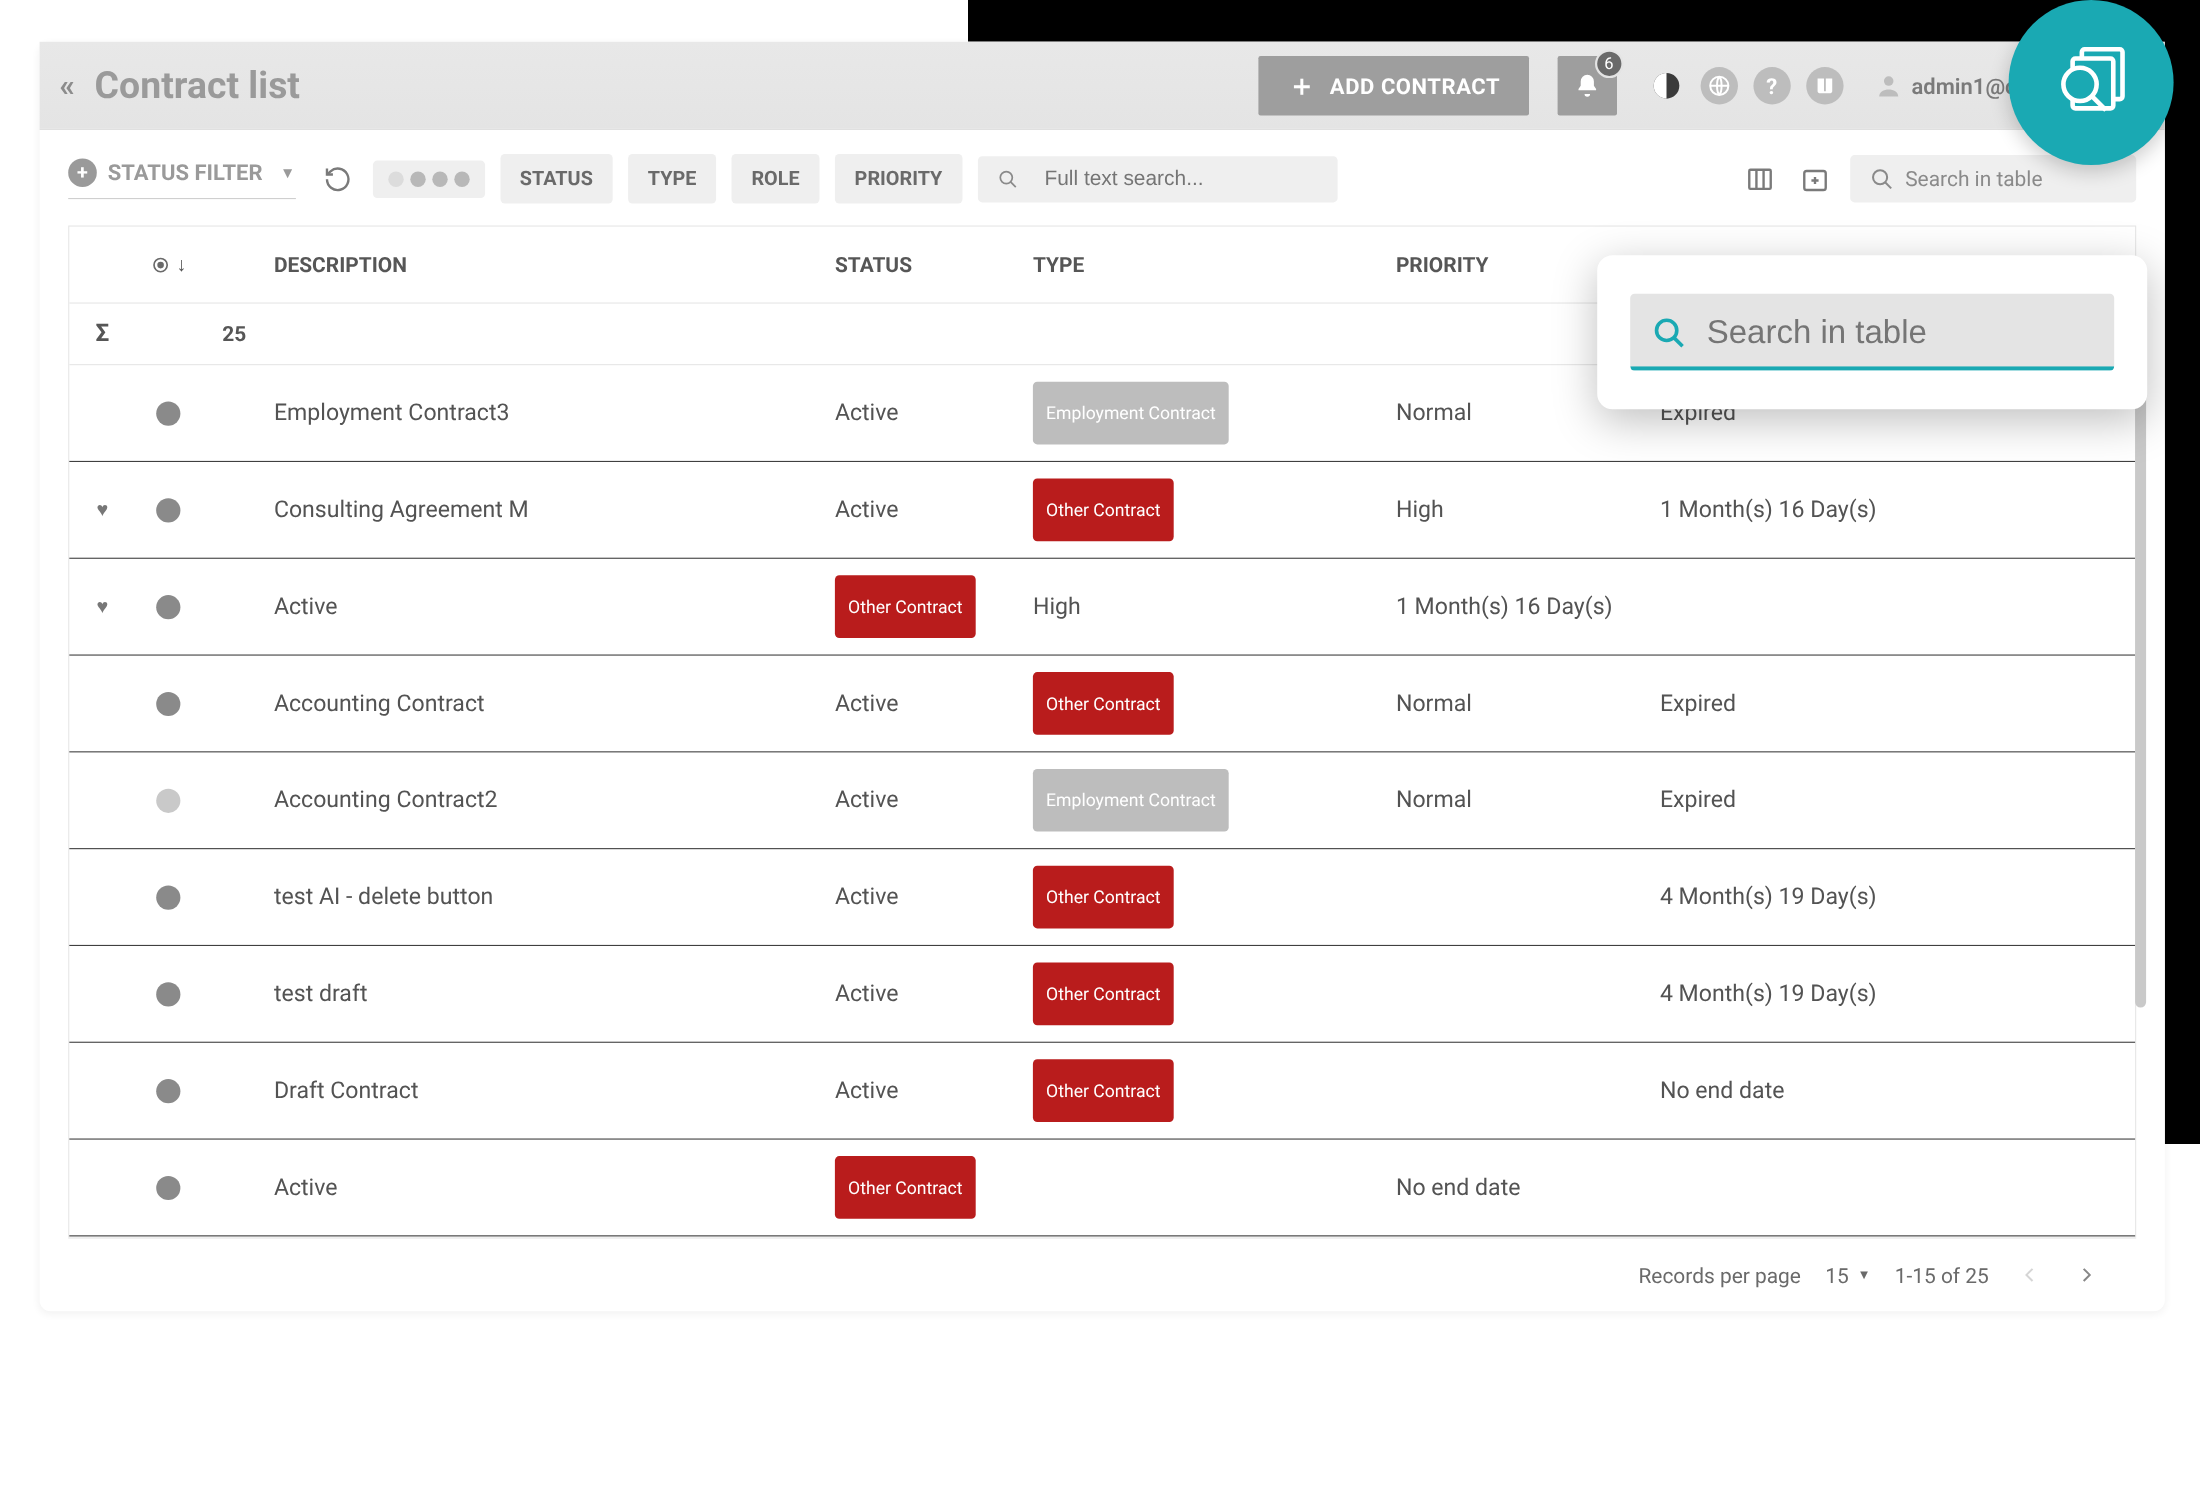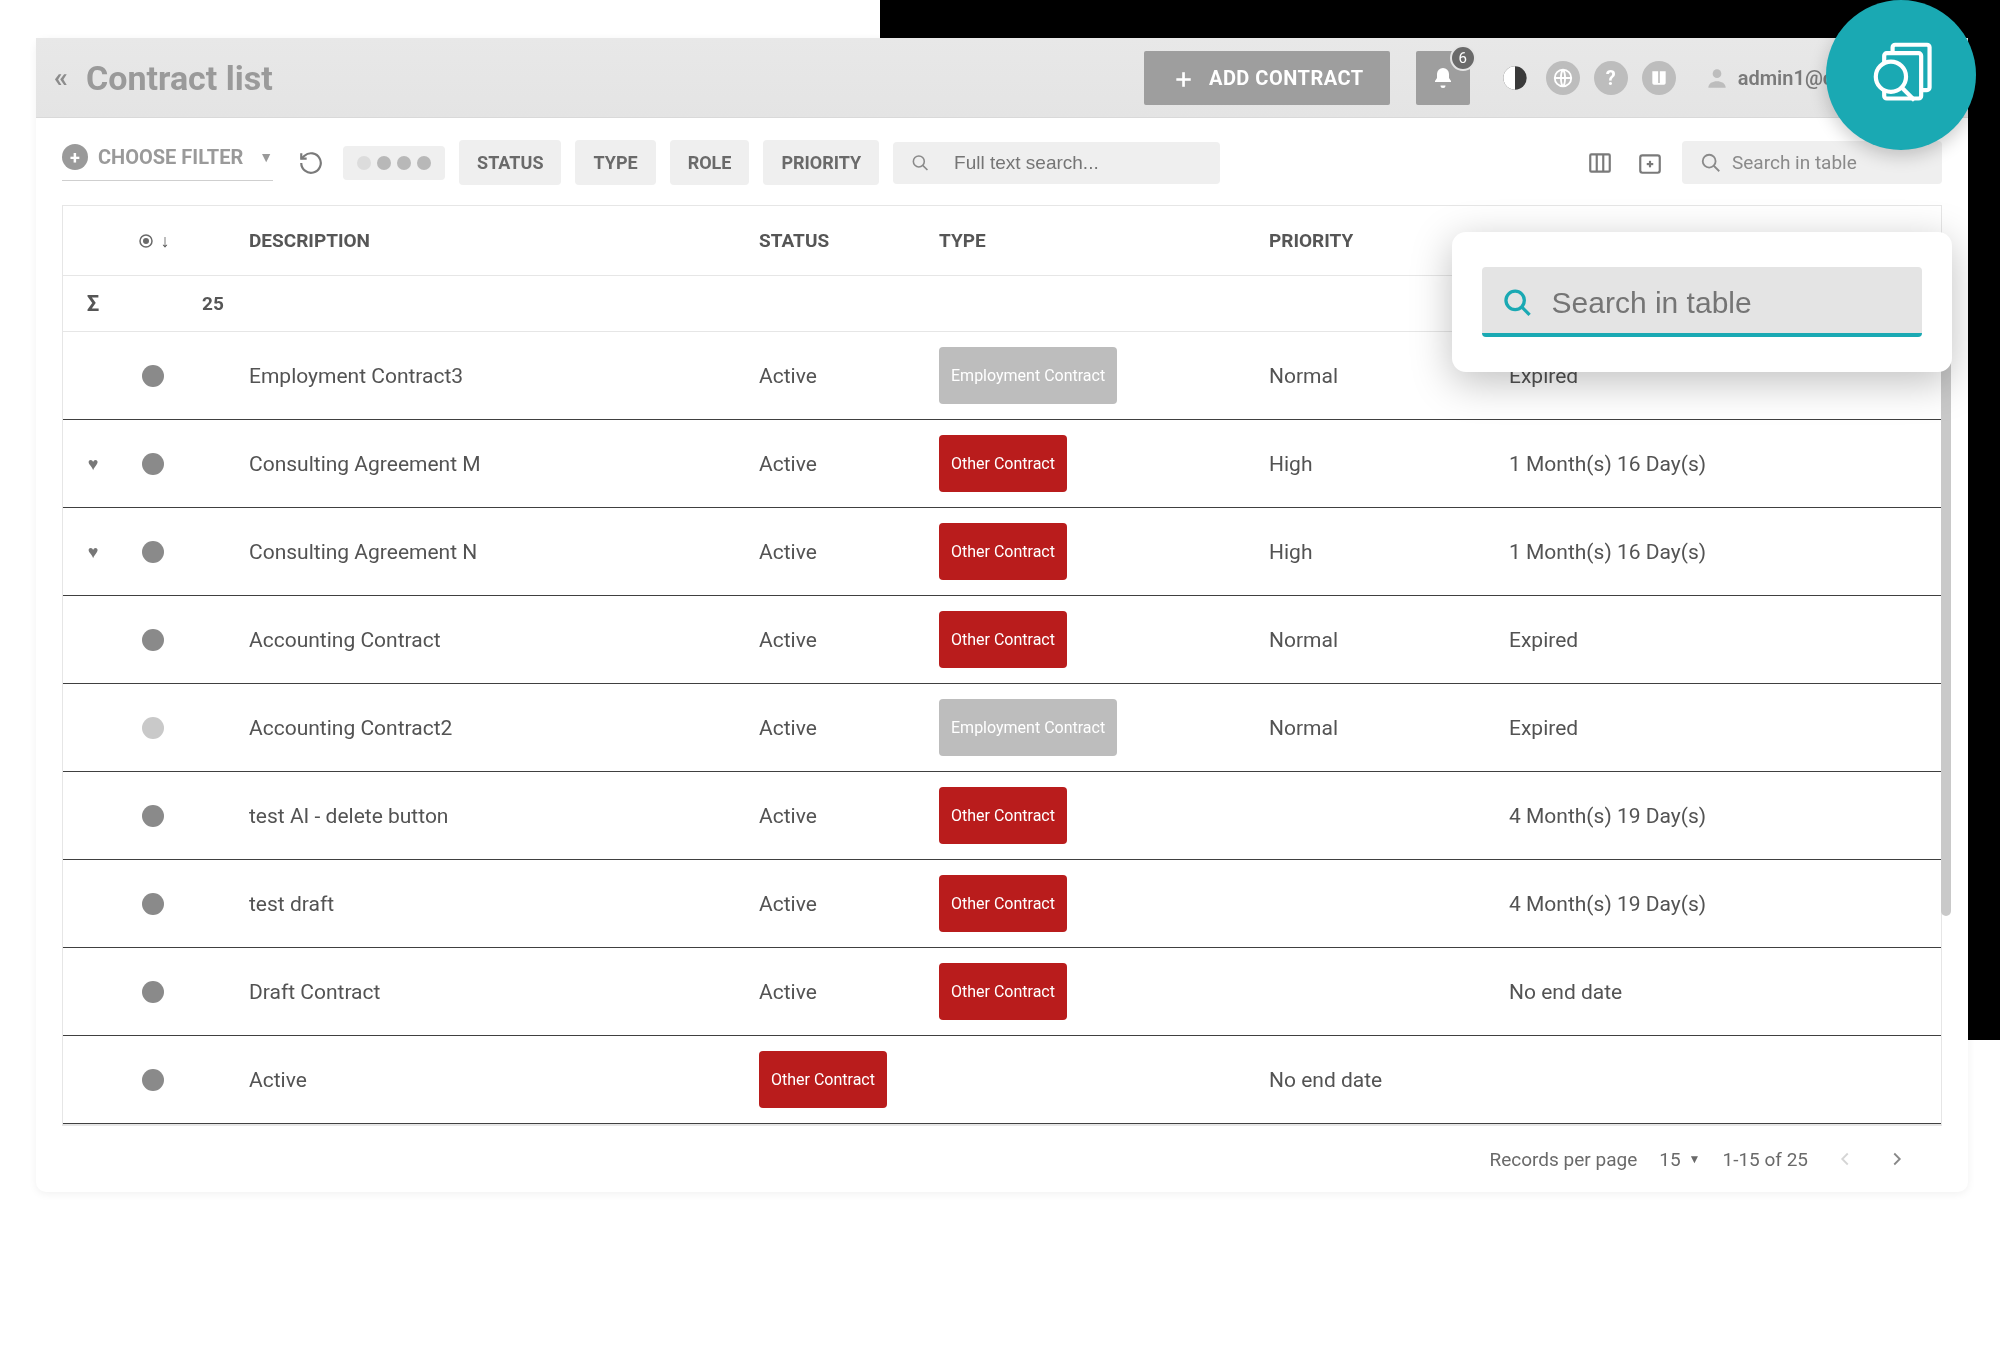--- a/index.html
+++ b/index.html
@@ -135,21 +135,21 @@
             <circle cx="12" cy="8" r="4"></circle>
             <path d="M4 21c0-4 4-6 8-6s8 2 8 6z"></path>
           </svg>
         <span>admin1@contractsavep</span>
       </div>
     </div>
 
     <div class="filterbar">
       <div class="choose-filter">
         <span class="cf-plus">+</span>
-        <span>CHOOSE FILTER</span>
+        <span>STATUS FILTER</span>
         <span class="cf-caret">▼</span>
       </div>
       <div class="refresh-icn">
         <svg viewBox="0 0 24 24" width="26" height="26" fill="none" stroke="#7a7a7a" stroke-width="2">
             <path d="M3 12a9 9 0 1 0 3-6.7L3 8"></path>
             <path d="M3 3v5h5"></path>
           </svg>
       </div>
       <div class="traffic">
         <div class="dot lt"></div>
@@ -240,21 +240,20 @@
             <div class="cell"><span class="tag oth">Other Contract</span></div>
             <div class="cell">High</div>
             <div class="cell">1 Month(s) 16 Day(s)</div>
           </div>
           <div class="trow">
             <div class="cell fav">♥</div>
             <div class="cell">
               <div class="status-dot"></div>
             </div>
             <div class="cell"></div>
-            <div class="cell">Consulting Agreement N</div>
             <div class="cell">Active</div>
             <div class="cell"><span class="tag oth">Other Contract</span></div>
             <div class="cell">High</div>
             <div class="cell">1 Month(s) 16 Day(s)</div>
           </div>
           <div class="trow">
             <div class="cell fav"></div>
             <div class="cell">
               <div class="status-dot"></div>
             </div>

